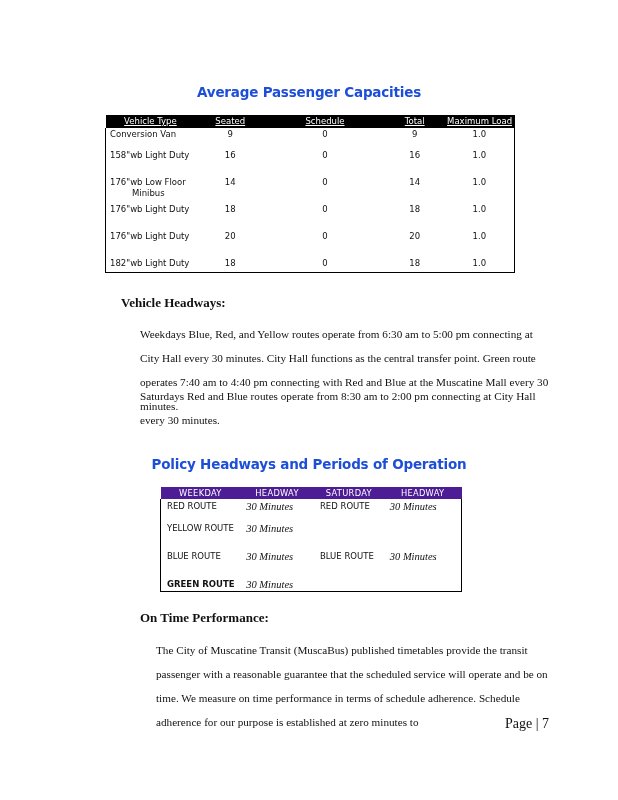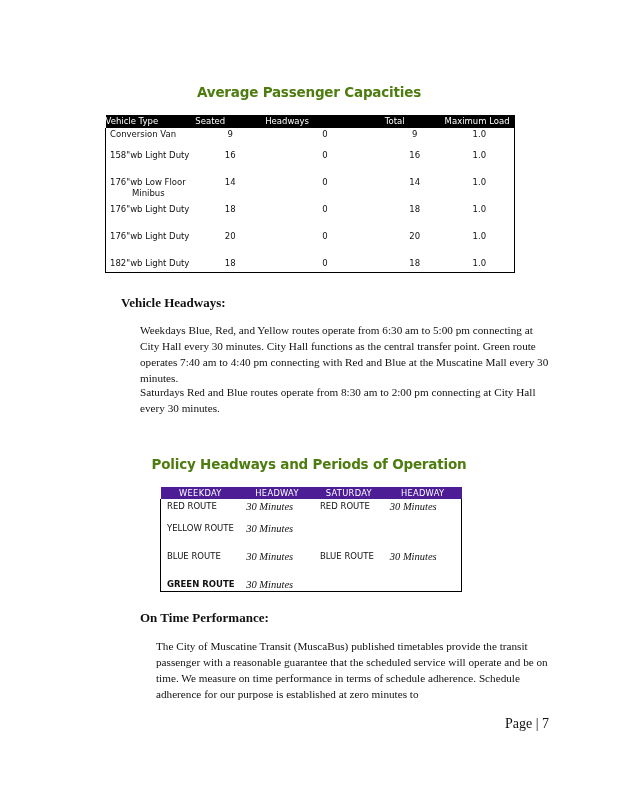--- a/index.html
+++ b/index.html
@@ -1,47 +1,47 @@
 <!DOCTYPE html>
 <html><head>
 <meta charset="utf-8">
 <style>
   html, body { margin: 0; padding: 0; background: #ffffff; }
   body { width: 618px; height: 800px; position: relative; overflow: hidden; color: #111; }
   .page { position: absolute; left: 0; top: 0; width: 618px; height: 800px; background: #fff; }
 
   .title {
     position: absolute; left: 0; width: 618px; text-align: center;
-    font-family: "DejaVu Sans", sans-serif; font-weight: bold; color: #4d7c0f;
+    font-family: "DejaVu Sans", sans-serif; font-weight: bold; color: #1d4ed8;
   }
   #t1-title { top: 84px; font-size: 13.5px; letter-spacing: -0.2px; }
   #t2-title { top: 456px; font-size: 13.5px; letter-spacing: -0.2px; }
 
   table { border-collapse: collapse; position: absolute; font-family: "DejaVu Sans", sans-serif; }
 
   
   #cap-table { left: 105px; top: 115px; width: 410px; font-size: 8.5px; }
   #cap-table thead th {
     background: #000; color: #fff; font-weight: normal; height: 13px; padding: 0; line-height: 13px;
-    text-align: left; font-size: 8.5px;
+    text-align: center; font-size: 8.5px; text-decoration: underline;
   }
   #cap-table tbody td { height: 26px; vertical-align: top; padding: 1px 0 0 0; text-align: center; line-height: 11px; }
   #cap-table tbody tr:first-child td { height: 20px; }
   #cap-table tbody tr:last-child td { border-bottom: 1.5px solid #000; height: 14px; }
   #cap-table tbody td:first-child { border-left: 1.5px solid #000; text-align: left; padding-left: 4px; }
   #cap-table tbody td:last-child { border-right: 1.5px solid #000; }
   #cap-table .c-type { width: 90px; }
   #cap-table .c-seat { width: 70px; }
   #cap-table .c-stand { width: 120px; }
   #cap-table .c-total { width: 60px; }
   #cap-table .c-max { width: 70px; }
   .minibus { display: block; padding-left: 22px; }
 
   
-  .body-text { position: absolute; font-family: "Liberation Serif", serif; font-size: 11.2px; line-height: 16px; color: #111; }
+  .body-text { position: absolute; font-family: "Liberation Serif", serif; font-size: 11.2px; line-height: 24px; color: #111; }
   .heading { position: absolute; font-family: "Liberation Serif", serif; font-weight: bold; font-size: 13px; color: #111; }
   #vh-heading { left: 121px; top: 295px; }
   #vh-para1 { left: 140px; top: 322px; width: 410px; }
   #vh-para2 { left: 140px; top: 384px; width: 410px; }
 
   
   #policy-table { left: 160px; top: 487px; width: 302px; font-size: 8.5px; }
   #policy-table thead th {
     background: #4c1d95; color: #fff; font-weight: normal; height: 12px; padding: 0; line-height: 12px;
     text-align: center; font-size: 8.3px; letter-spacing: 0.3px;
@@ -68,21 +68,21 @@
 
 <div class="page">
 
   <div id="t1-title" class="title">Average Passenger Capacities</div>
 
   <table id="cap-table">
     <thead>
       <tr>
         <th class="c-type">Vehicle Type</th>
         <th class="c-seat">Seated</th>
-        <th class="c-stand">Headways</th>
+        <th class="c-stand">Schedule</th>
         <th class="c-total">Total</th>
         <th class="c-max">Maximum Load</th>
       </tr>
     </thead>
     <tbody>
       <tr>
         <td><span>Conversion Van</span></td>
         <td>9</td>
         <td>0</td>
         <td>9</td>

